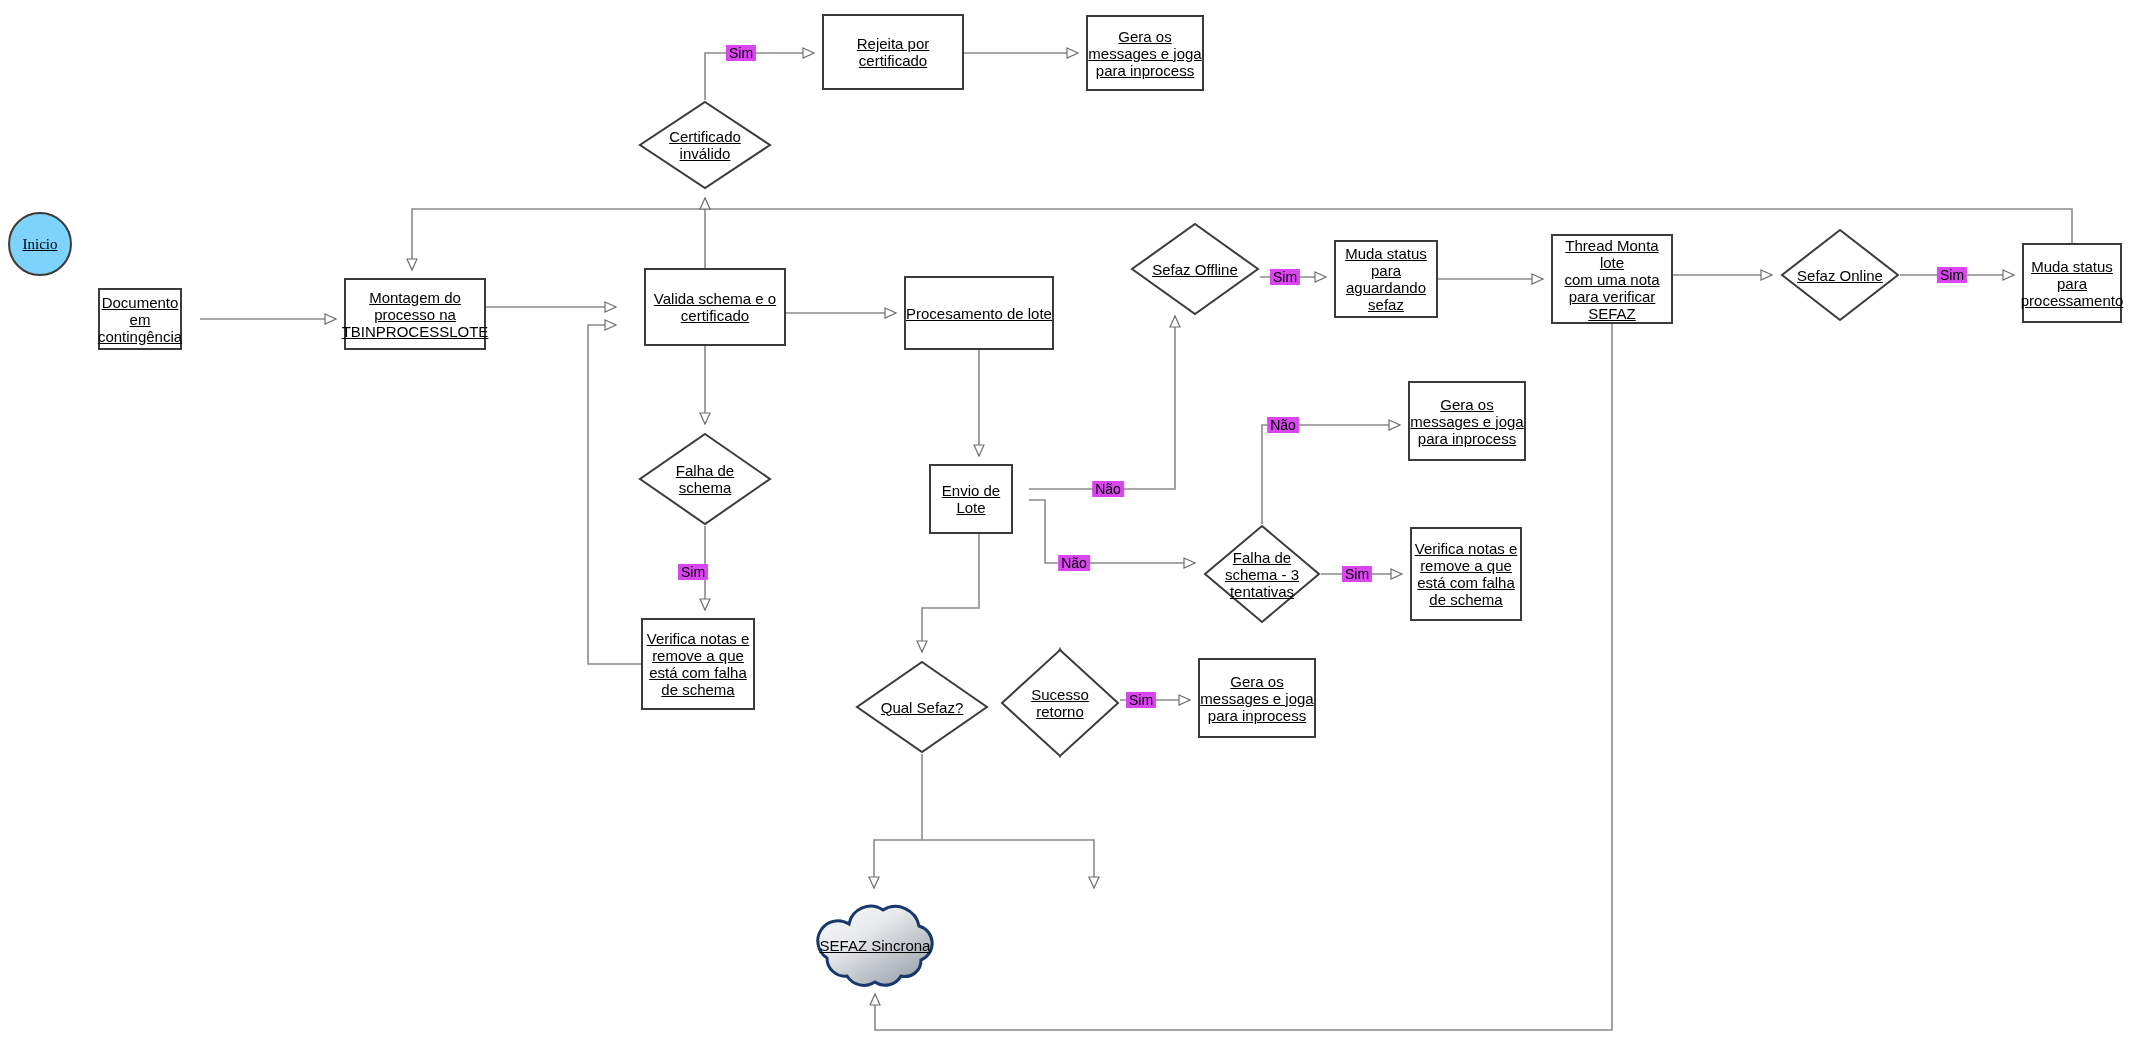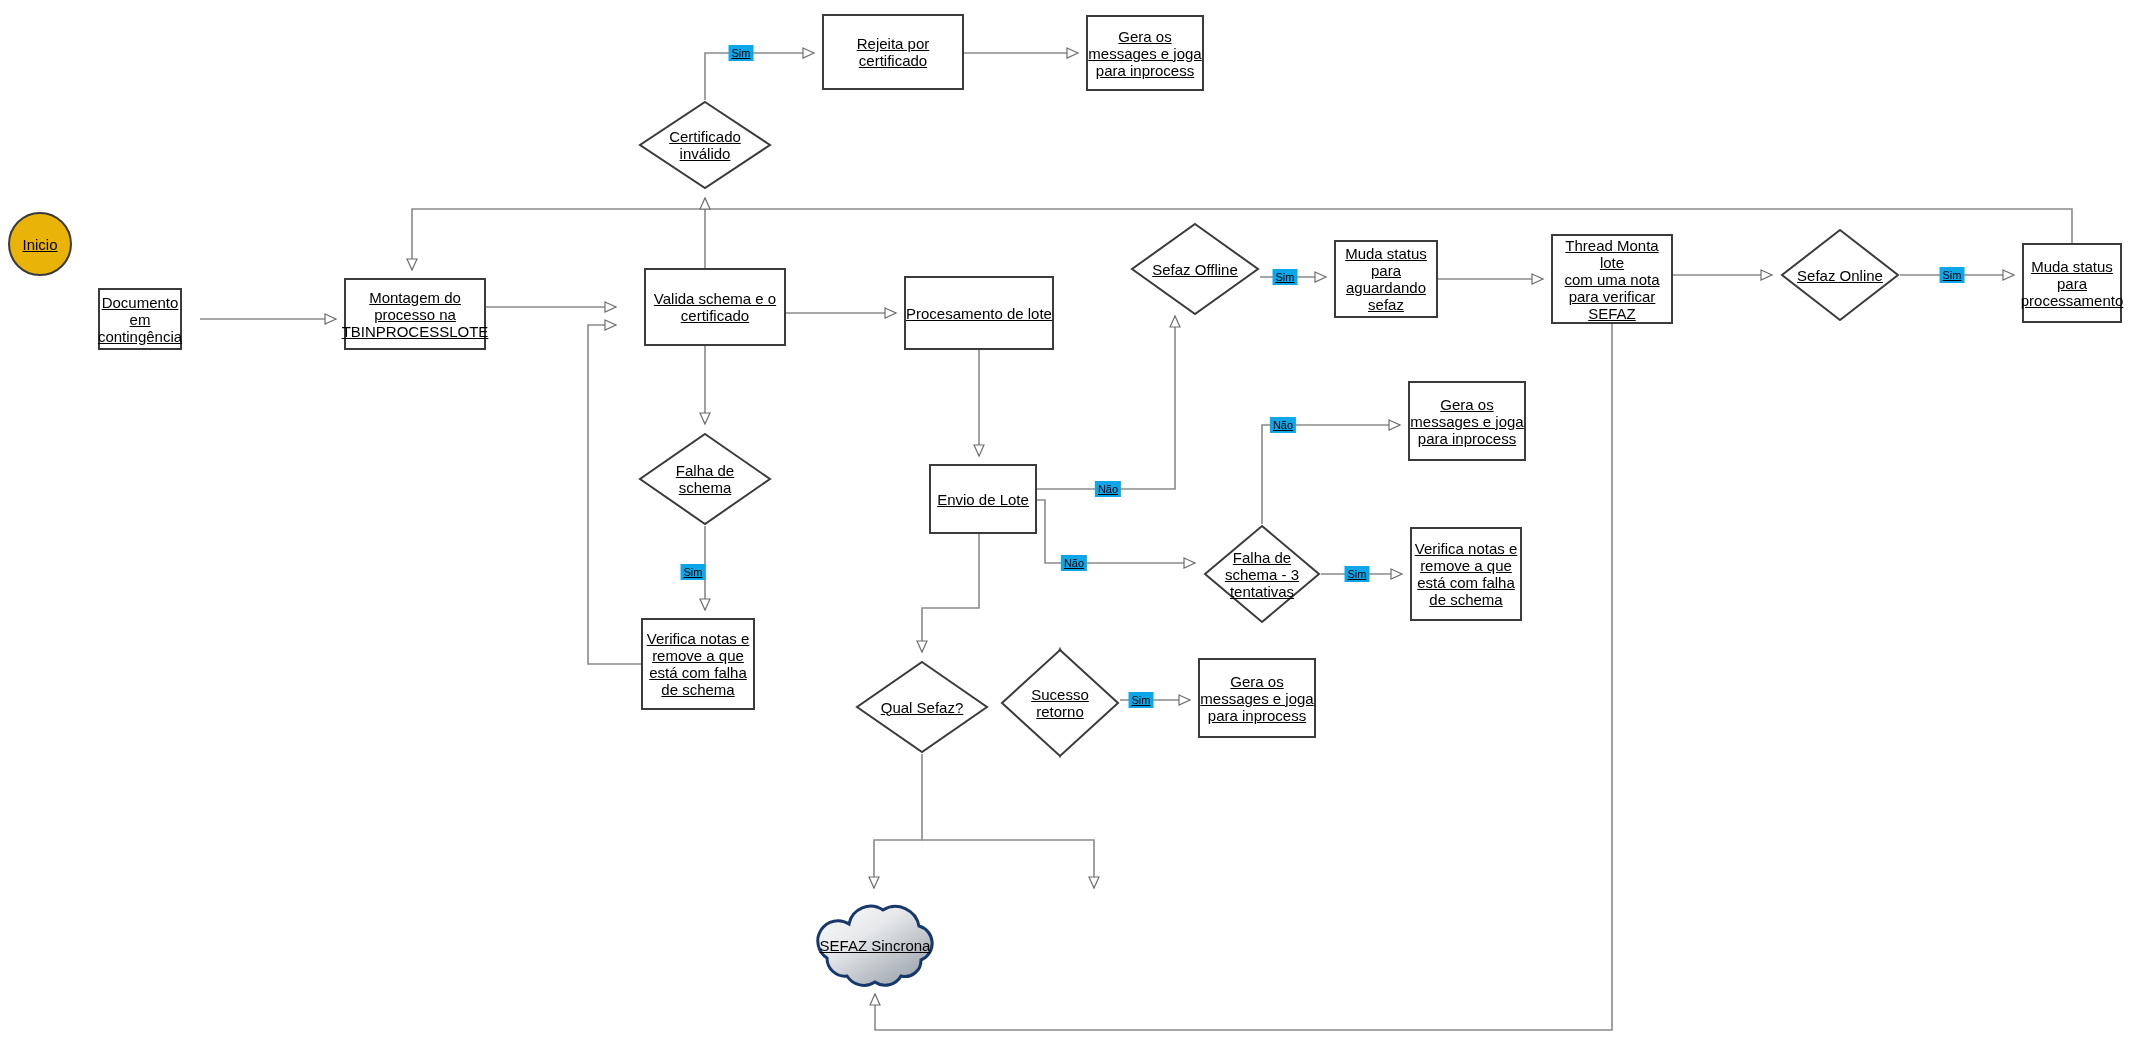--- a/index.html
+++ b/index.html
@@ -40,21 +40,22 @@
     letter-spacing: 0px;
     white-space: pre-line;
   }
   .box {
     border: 2px solid #3b3b3b;
     background: #ffffff;
   }
   .terminator {
     border: 2px solid #3b3b3b;
     border-radius: 50%;
-    background: #eab308;
+    background: #7dd3fc;
+    font-family: Liberation Serif, serif;
   }
   .diamond-wrap {
     position: absolute;
   }
   .diamond-wrap svg {
     position: absolute;
     left: 0; top: 0;
   }
   .diamond-wrap .label {
     position: absolute;
@@ -87,25 +88,24 @@
     align-items: center;
     justify-content: center;
     text-align: center;
     font-size: 15px;
     line-height: 17px;
     color: #000000;
     text-decoration: underline;
   }
   .edge-label {
     position: absolute;
-    font-size: 11px;
+    font-size: 14px;
     line-height: 16px;
     color: #000000;
-    text-decoration: underline;
-    background: #0ea5e9;
+    background: #d946ef;
     padding: 0 3px;
     white-space: nowrap;
     transform: translate(-50%, -50%);
   }
 </style>
 </head>
 <body>
 
 <div id="canvas">
 
@@ -210,21 +210,21 @@
 para inprocess</span>
   </div>
 
   <div class="node box" style="left:641px; top:618px; width:114px; height:92px;">
     <span class="label">Verifica notas e
 remove a que
 está com falha
 de schema </span>
   </div>
 
-  <div class="node box" style="left:929px; top:464px; width:108px; height:70px;">
+  <div class="node box" style="left:929px; top:464px; width:84px; height:70px;">
     <span class="label">Envio de Lote</span>
   </div>
 
   <div class="node box" style="left:1198px; top:658px; width:118px; height:80px;">
     <span class="label">Gera os
 messages e joga
 para inprocess</span>
   </div>
 
   <div class="node box" style="left:1334px; top:240px; width:104px; height:78px;">

